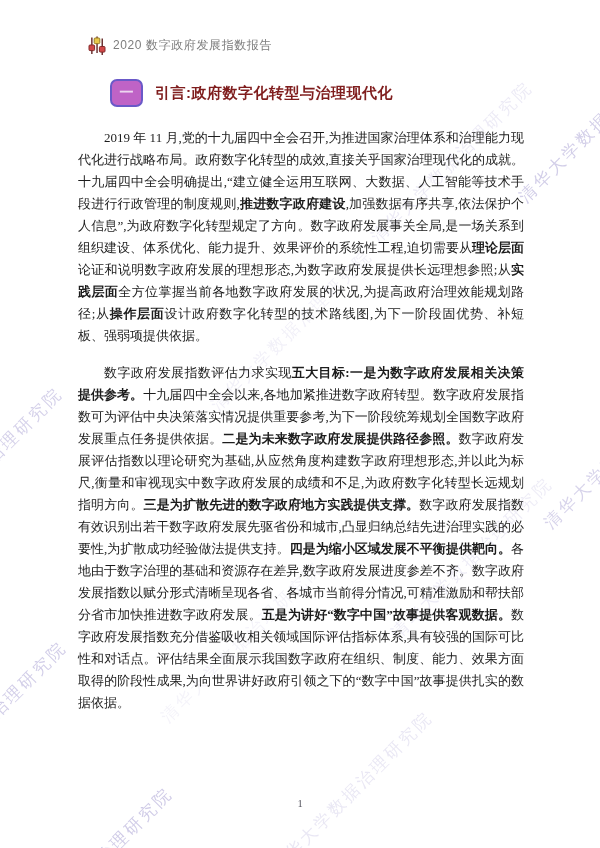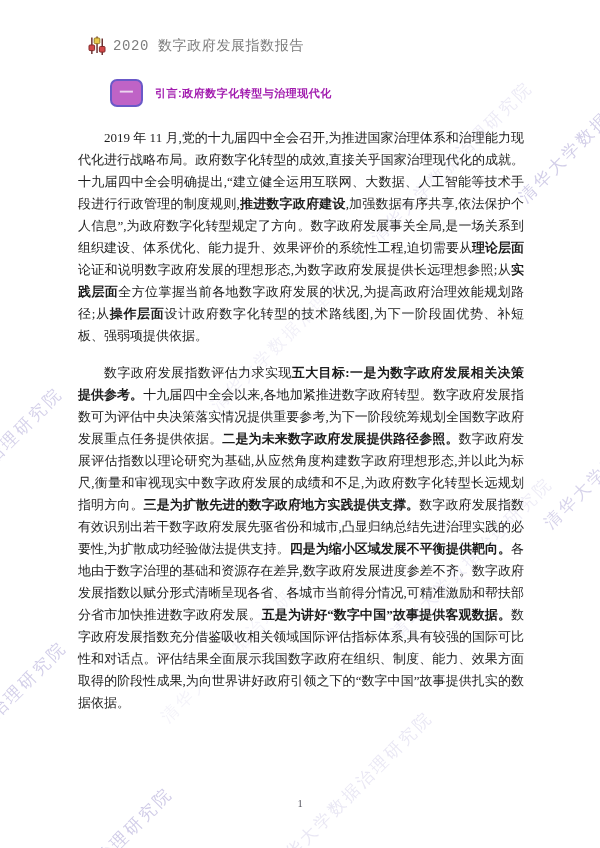--- a/index.html
+++ b/index.html
@@ -12,34 +12,34 @@
     position:absolute;white-space:nowrap;
     font-family:"Liberation Sans","DejaVu Sans",sans-serif;
     font-size:17px;letter-spacing:3px;color:var(--watermark,#7d71bd);
     transform:translate(-50%,-50%) rotate(-45deg);
     pointer-events:none;user-select:none;
   }
   
   .header{position:absolute;left:88px;top:35px;display:flex;align-items:center;gap:7px;}
   .icon-sliders{width:18px;height:21px;display:block;}
   .header-label{
-    font-family:Liberation Mono, monospace;
-    font-size:14px;color:var(--header_text,#7d7d7d);letter-spacing:0.6px;
+    font-family:Liberation Sans, sans-serif;
+    font-size:12px;color:var(--header_text,#7d7d7d);letter-spacing:0.6px;
   }
   
   .section-title{position:absolute;left:110px;top:79px;display:flex;align-items:center;gap:12px;}
   .badge{
     width:33px;height:28px;box-sizing:border-box;border-radius:7px;
     background:var(--badge_fill,#bf63c6);border:2.5px solid var(--badge_border,#6a59c8);
     color:#edd6f0;display:flex;align-items:center;justify-content:center;
     font-family:"Liberation Sans","DejaVu Sans",sans-serif;font-weight:bold;font-size:14px;
   }
   .title{
     font-family:"Liberation Sans","DejaVu Sans",sans-serif;
-    font-size:11px;font-weight:bold;color:#a21caf;letter-spacing:0.5px;
+    font-size:15px;font-weight:bold;color:#7f1d1d;letter-spacing:0.5px;
   }
   
   .body-text{position:absolute;left:78px;top:127px;width:446px;}
   .para{
     margin:0 0 15px 0;font-size:13px;line-height:22px;color:var(--body_text,#1c1c1c);
     text-align:justify;text-indent:2em;
   }
   .run{font-weight:normal;}
   .run.bold{font-weight:bold;}
   

